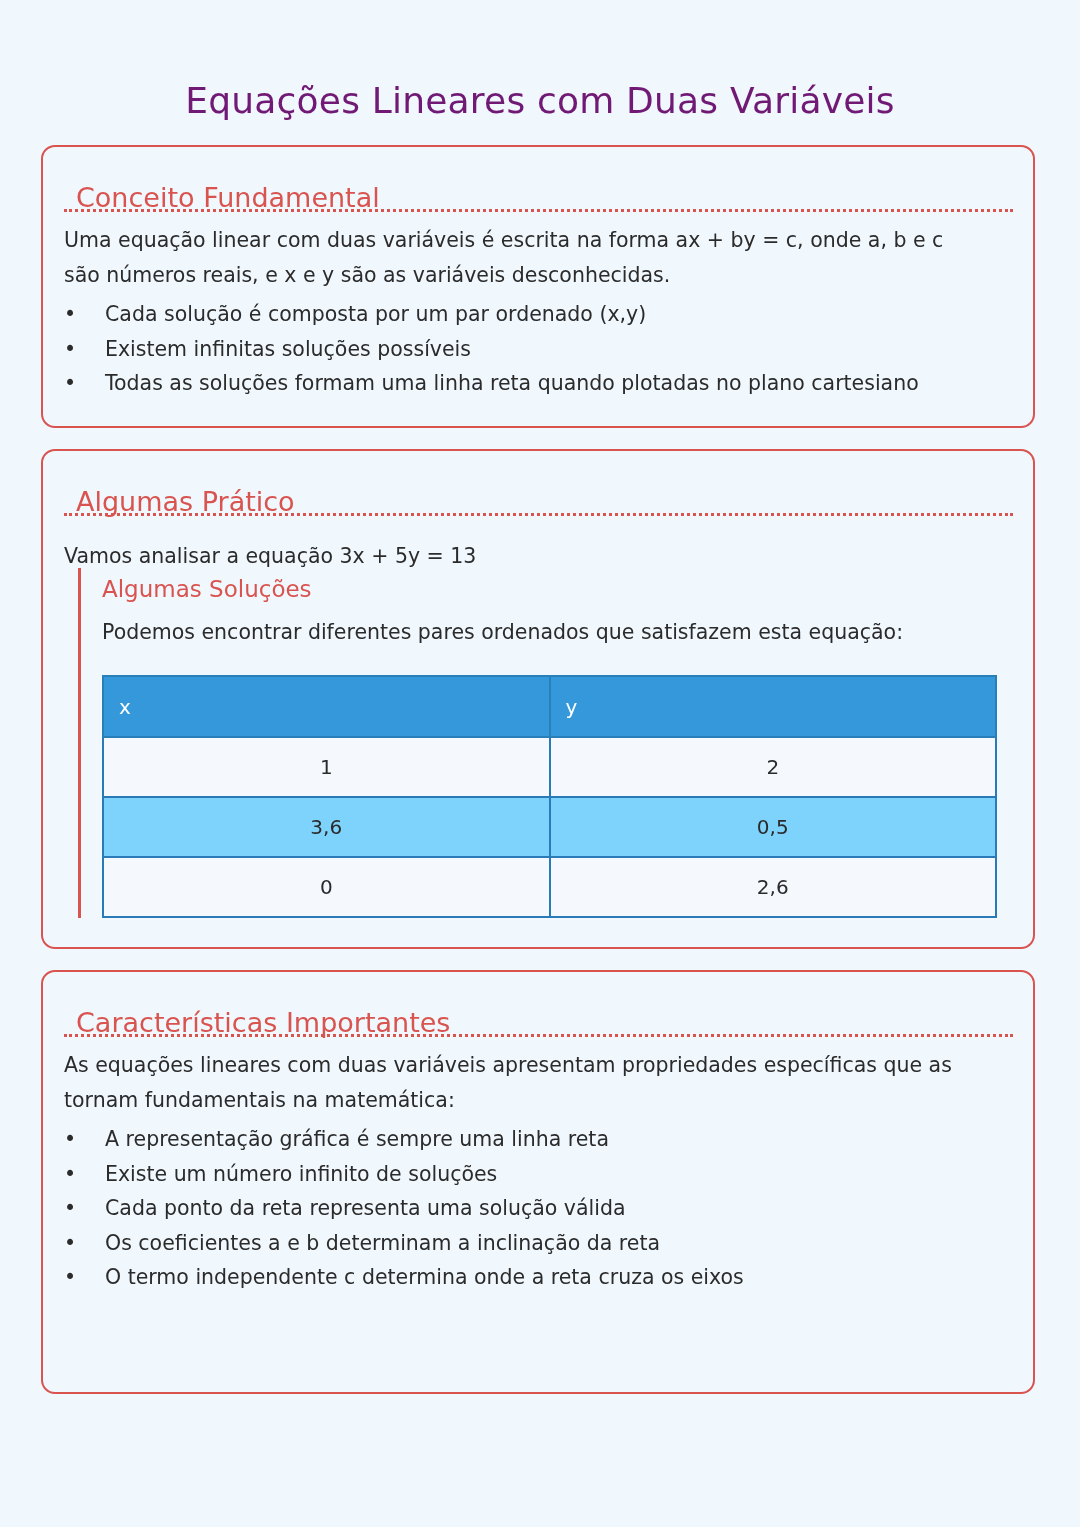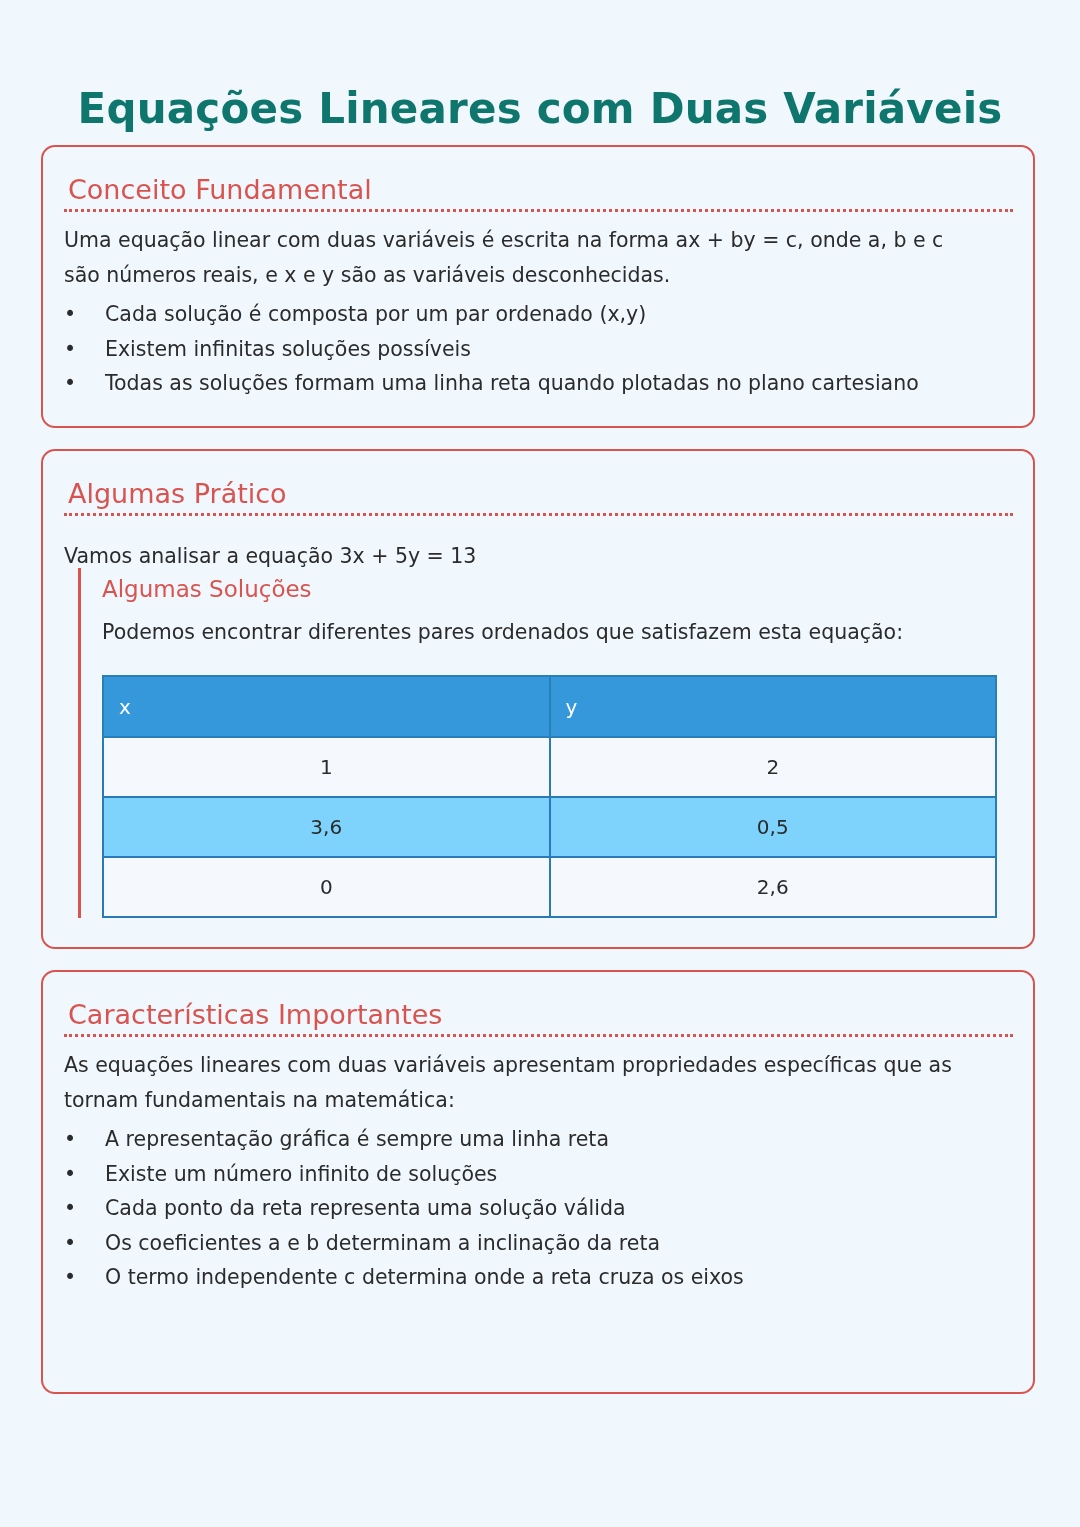--- a/index.html
+++ b/index.html
@@ -7,32 +7,32 @@
     width: 1080px; height: 1527px;
     background: #f0f7fd;
     font-family: "DejaVu Sans", sans-serif;
     color: #2b2b2b;
     position: relative;
     overflow: hidden;
   }
   .title {
     position: absolute; top: 56px; left: 0; width: 1080px;
     text-align: center;
-    font-size: 42px; color: #0f766e; font-weight: bold;
+    font-size: 36px; color: #701a75; font-weight: normal;
     letter-spacing: 0.2px;
   }
   .card {
     position: absolute; left: 41px; width: 994px;
     border: 2.5px solid #d9534f;
     border-radius: 14px;
     box-sizing: border-box;
     background: #f0f7fd;
   }
   .card h2 {
-    position: absolute; left: 21px; margin: 4px;
+    position: absolute; left: 21px; margin: 12px;
     font-size: 27px; font-weight: normal; color: #d9534f;
   }
   .card .rule {
     position: absolute; left: 21px; right: 20px; height: 0;
     border-top: 3px dotted #d9534f;
   }
   .para {
     position: absolute; left: 21px; right: 60px;
     font-size: 20.5px; line-height: 35px; margin: 0;
   }

